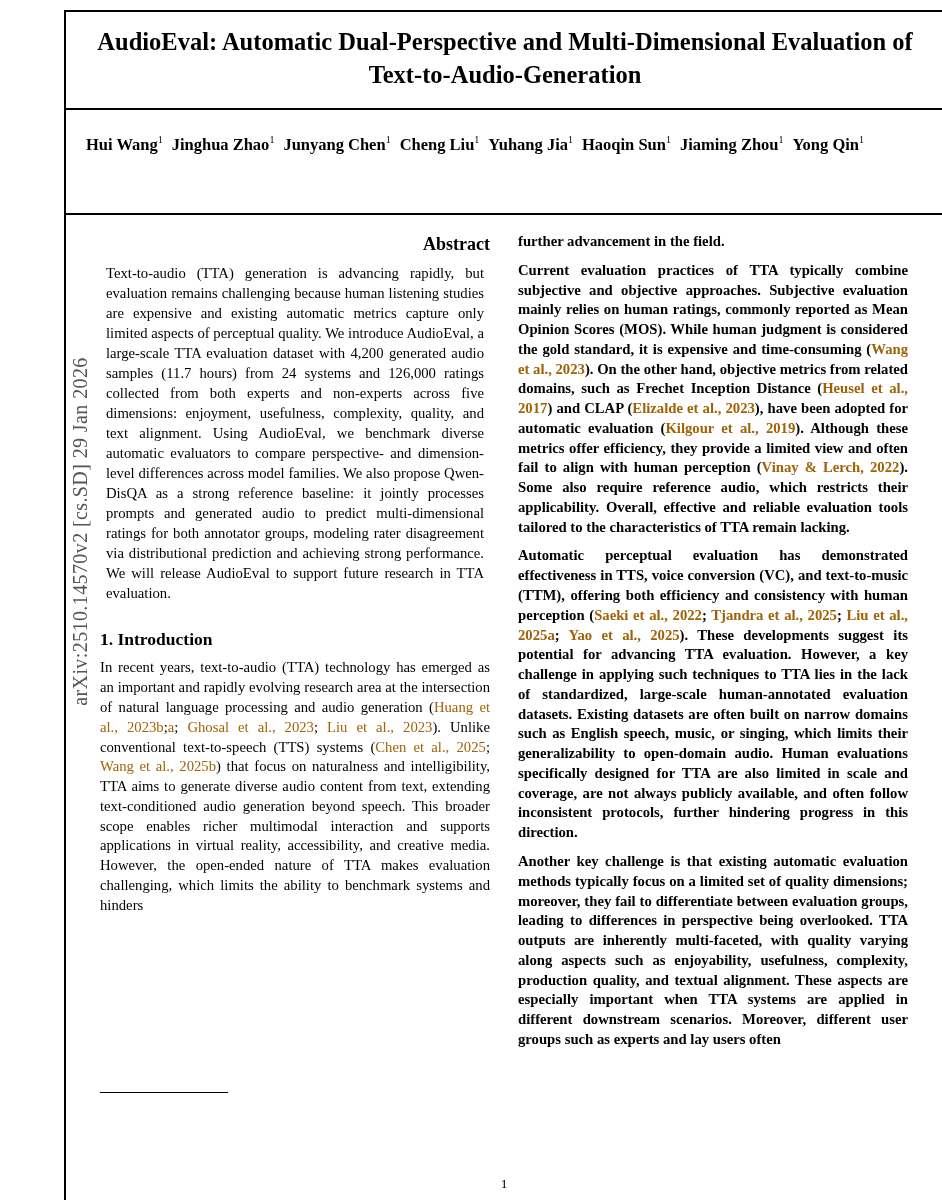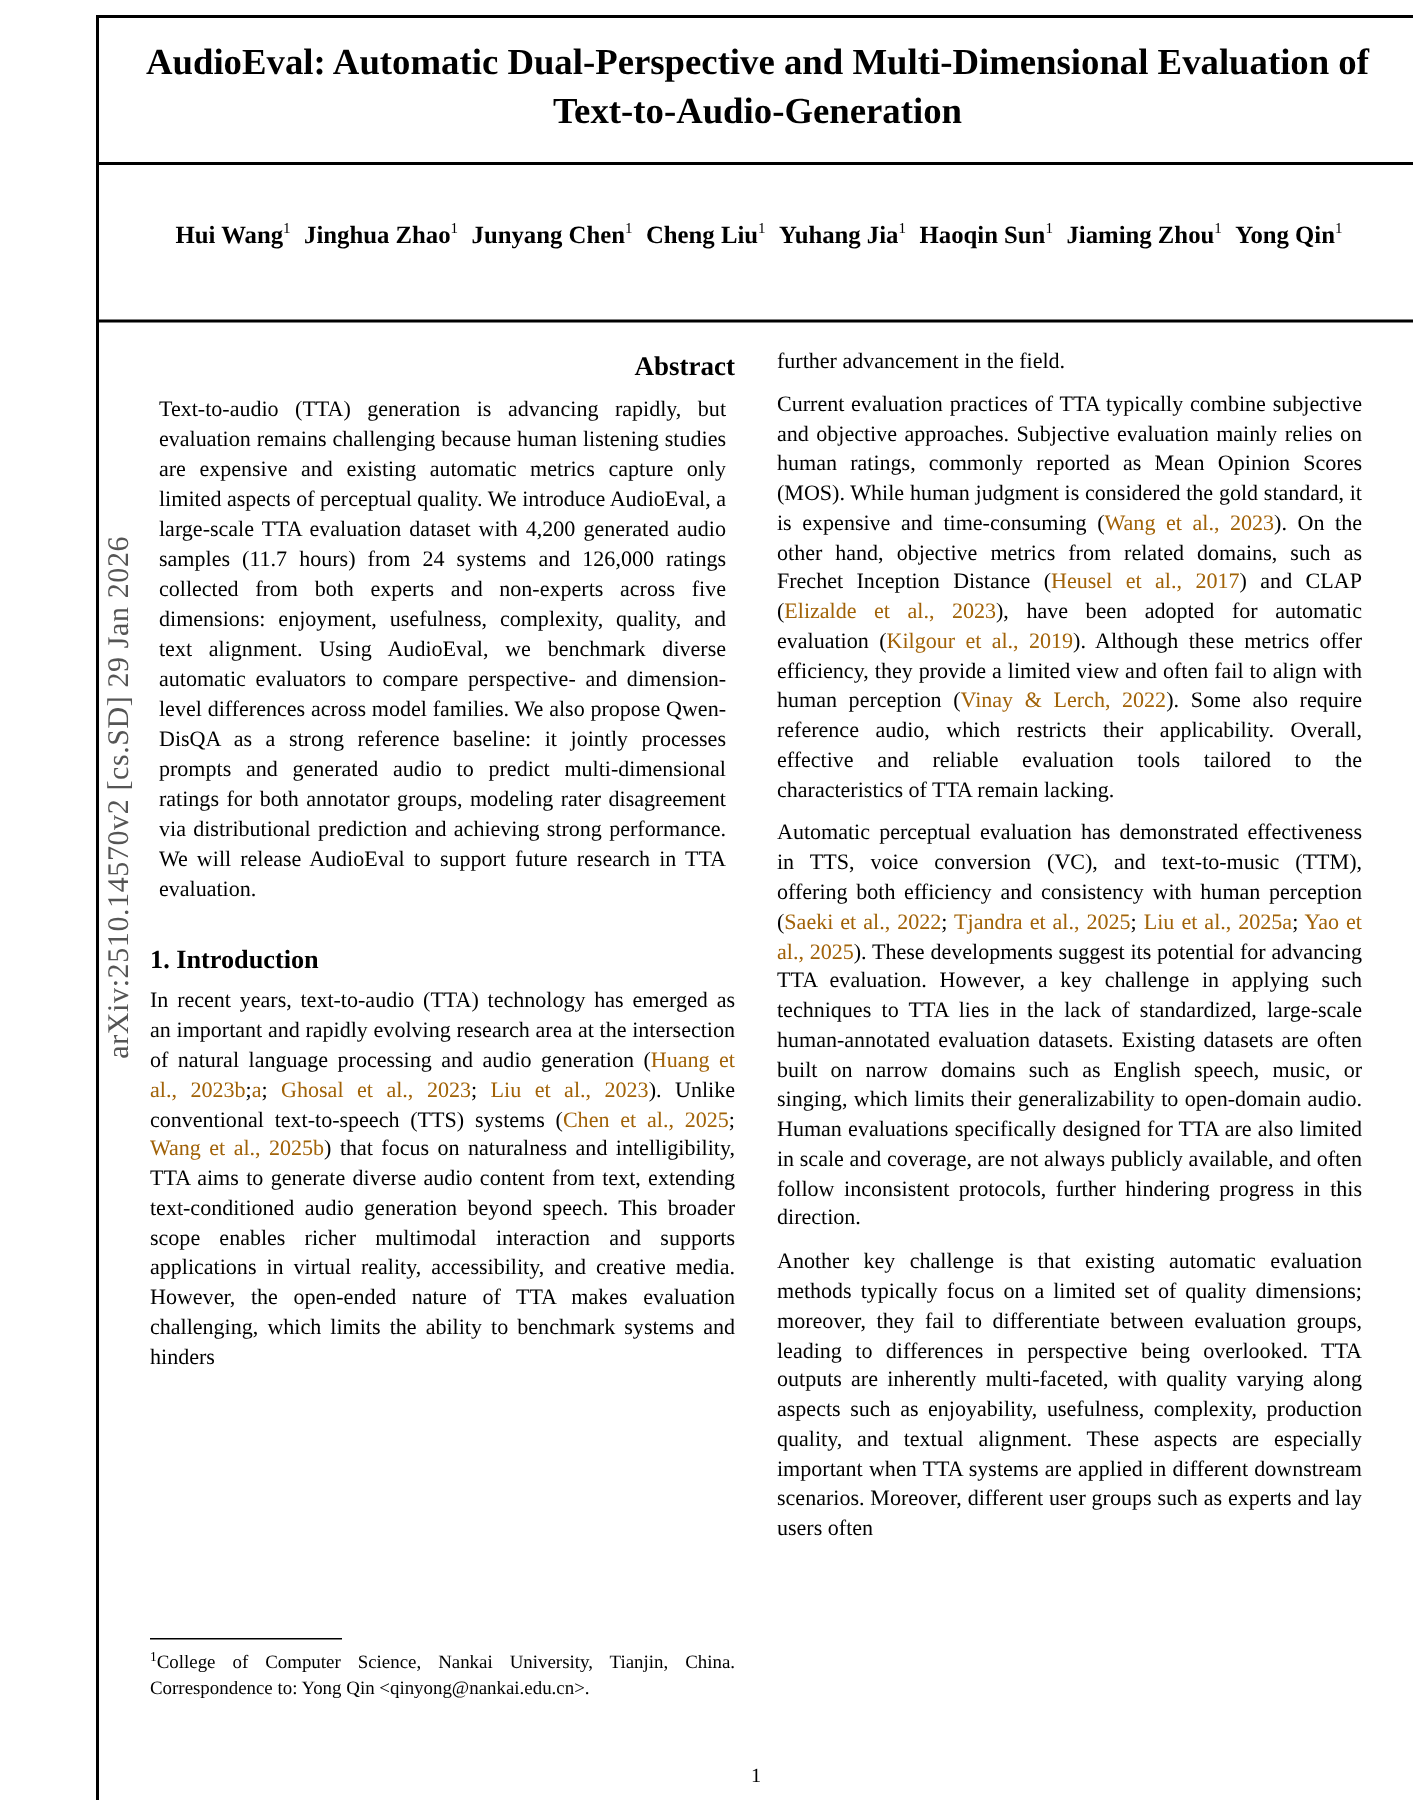--- a/index.html
+++ b/index.html
@@ -83,23 +83,22 @@
     text-align: center;
     font-size: 24.5px;
     font-weight: bold;
     line-height: 1.33;
     font-family: "Liberation Serif", serif;
   }
 
   .authors {
     position: absolute;
     left: 20px;
-    top: 145px;
+    top: 132px;
     width: 840px;
-    text-align: center;
     font-size: 16.5px;
     font-weight: bold;
     line-height: 1.5;
   }
   .authors sup {
     font-size: 10px;
     font-weight: normal;
     vertical-align: super;
   }
   .authors .gap { display: inline-block; width: 9px; }
@@ -107,21 +106,21 @@
   
   .col {
     position: absolute;
     top: 232px;
     width: 390px;
     font-size: 14.7px;
     line-height: 1.345;
     text-align: justify;
   }
   .col-left { left: 34px; }
-  .col-right { left: 452px; }
+  .col-right { left: 452px; font-weight: bold; }
 
   .abstract-head {
     text-align: right;
     font-size: 18px;
     font-weight: bold;
     margin: 0 0 8px 0;
   }
   .abstract-body {
     margin: 0 0 0 0;
     padding: 0 6px 0 6px;
@@ -202,18 +201,17 @@
     </div>
 
     <div class="col col-right">
       <p class="para" id="r-p0">further advancement in the field.</p>
       <p class="para" id="r-p1">Current evaluation practices of TTA typically combine subjective and objective approaches. Subjective evaluation mainly relies on human ratings, commonly reported as Mean Opinion Scores (MOS). While human judgment is considered the gold standard, it is expensive and time-consuming (<a class="cite" href="#">Wang et al., 2023</a>). On the other hand, objective metrics from related domains, such as Frechet Inception Distance (<a class="cite" href="#">Heusel et al., 2017</a>) and CLAP (<a class="cite" href="#">Elizalde et al., 2023</a>), have been adopted for automatic evaluation (<a class="cite" href="#">Kilgour et al., 2019</a>). Although these metrics offer efficiency, they provide a limited view and often fail to align with human perception (<a class="cite" href="#">Vinay &amp; Lerch, 2022</a>). Some also require reference audio, which restricts their applicability. Overall, effective and reliable evaluation tools tailored to the characteristics of TTA remain lacking.</p>
       <p class="para" id="r-p2">Automatic perceptual evaluation has demonstrated effectiveness in TTS, voice conversion (VC), and text-to-music (TTM), offering both efficiency and consistency with human perception (<a class="cite" href="#">Saeki et al., 2022</a>; <a class="cite" href="#">Tjandra et al., 2025</a>; <a class="cite" href="#">Liu et al., 2025a</a>; <a class="cite" href="#">Yao et al., 2025</a>). These developments suggest its potential for advancing TTA evaluation. However, a key challenge in applying such techniques to TTA lies in the lack of standardized, large-scale human-annotated evaluation datasets. Existing datasets are often built on narrow domains such as English speech, music, or singing, which limits their generalizability to open-domain audio. Human evaluations specifically designed for TTA are also limited in scale and coverage, are not always publicly available, and often follow inconsistent protocols, further hindering progress in this direction.</p>
       <p class="para" id="r-p3">Another key challenge is that existing automatic evaluation methods typically focus on a limited set of quality dimensions; moreover, they fail to differentiate between evaluation groups, leading to differences in perspective being overlooked. TTA outputs are inherently multi-faceted, with quality varying along aspects such as enjoyability, usefulness, complexity, production quality, and textual alignment. These aspects are especially important when TTA systems are applied in different downstream scenarios. Moreover, different user groups such as experts and lay users often</p>
     </div>
 
     <div class="footnote-rule"></div>
-    <div class="footnote"><sup>1</sup><span>College of Computer Science, Nankai University, Tianjin, China. Correspondence to: Yong Qin &lt;qinyong@nankai.edu.cn&gt;.</span></div>
 
     <div class="pagenum">1</div>
 
   </div>
 </div>
 
 </body></html>

